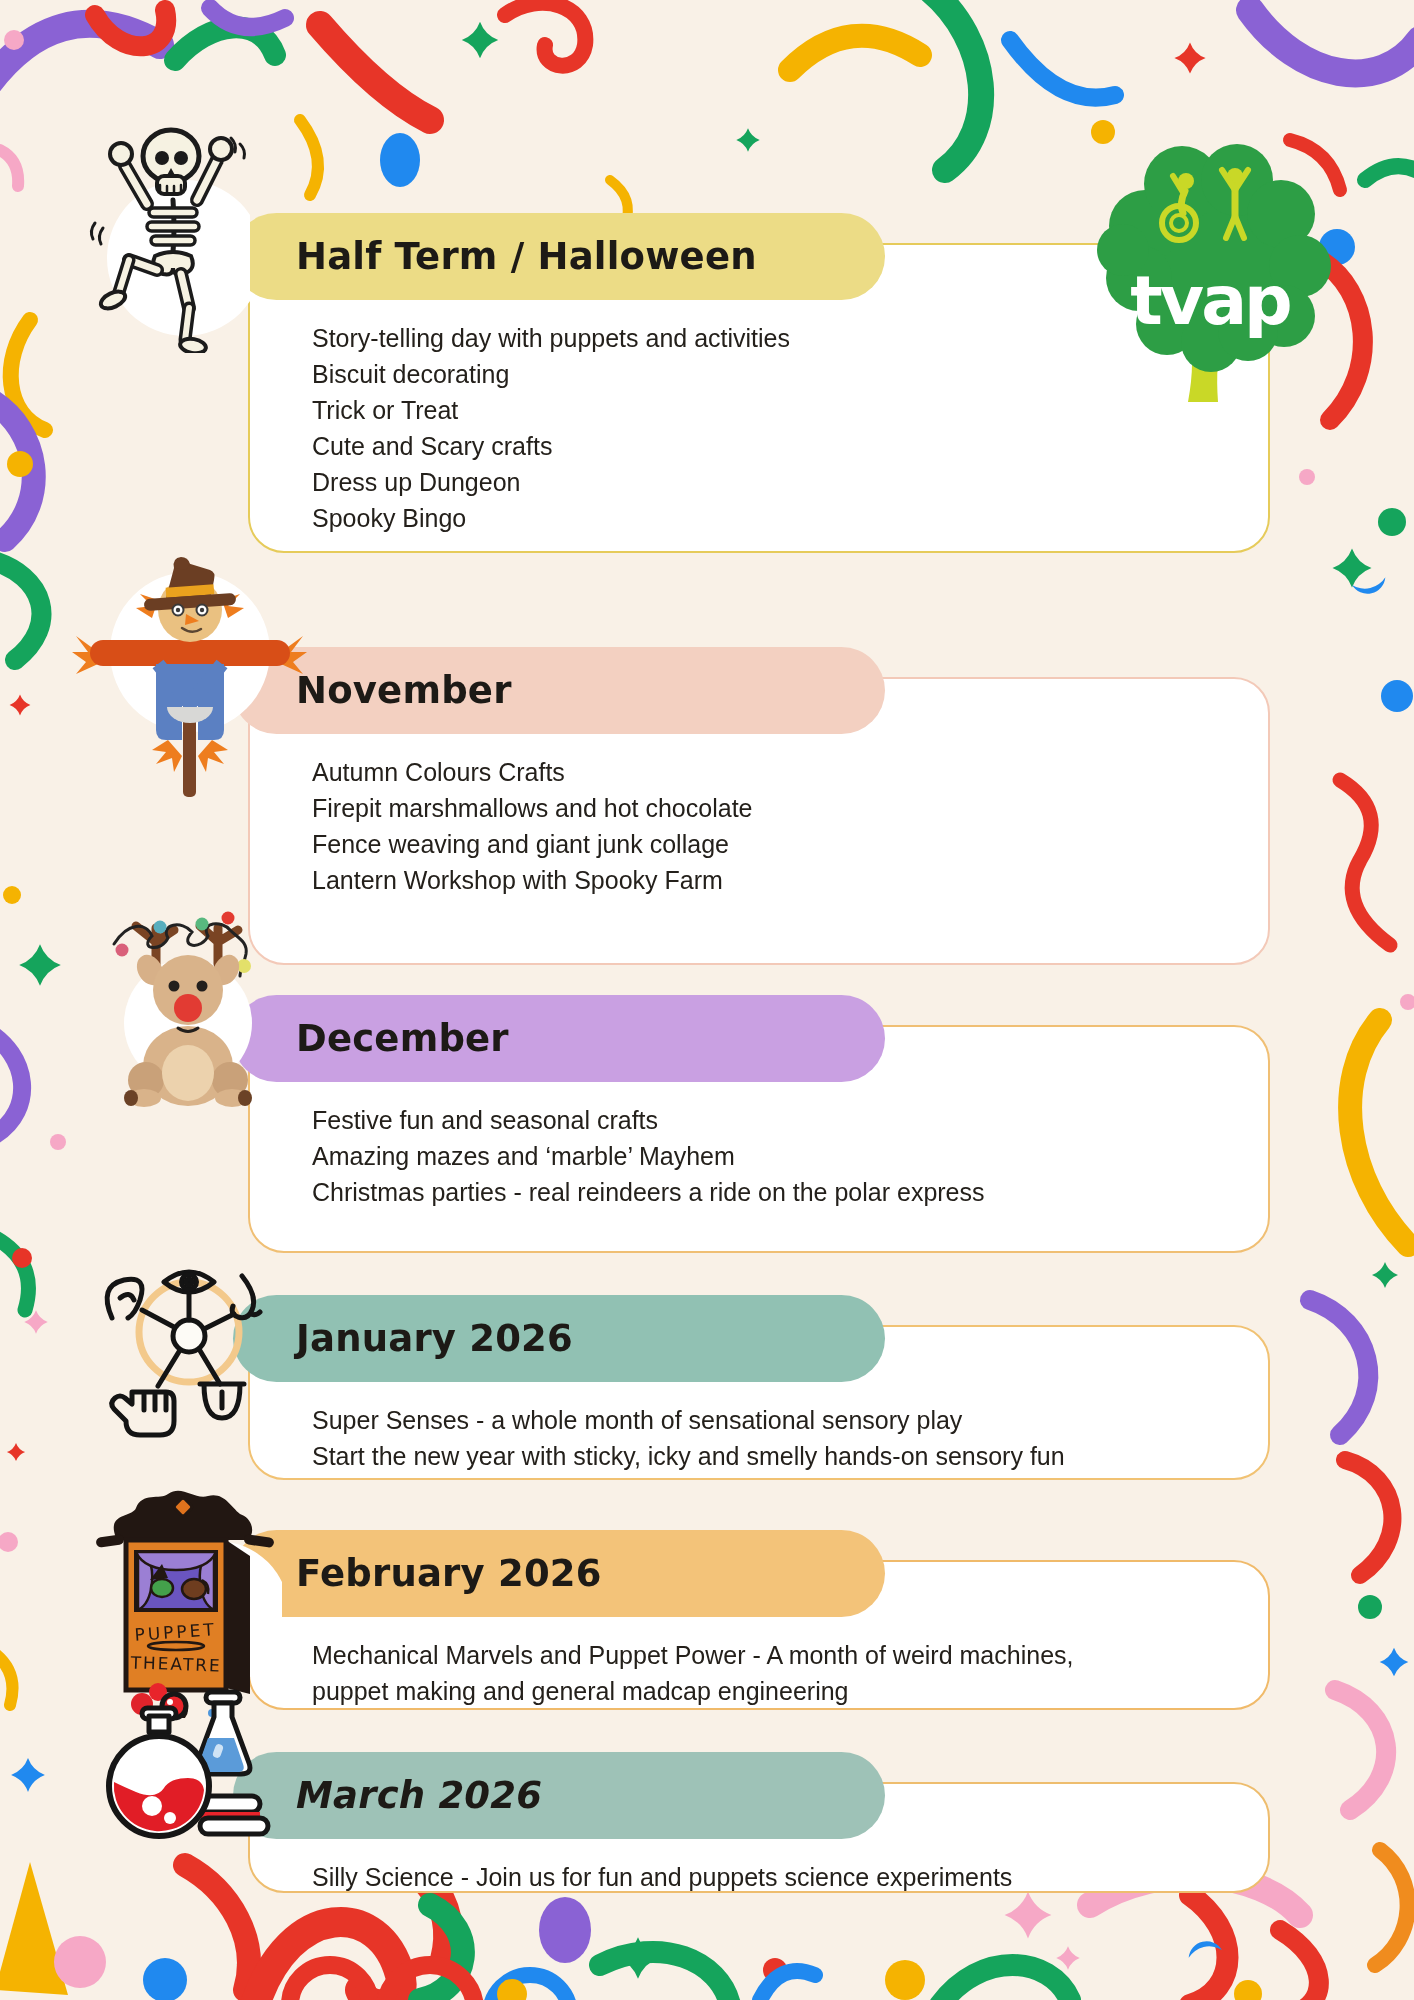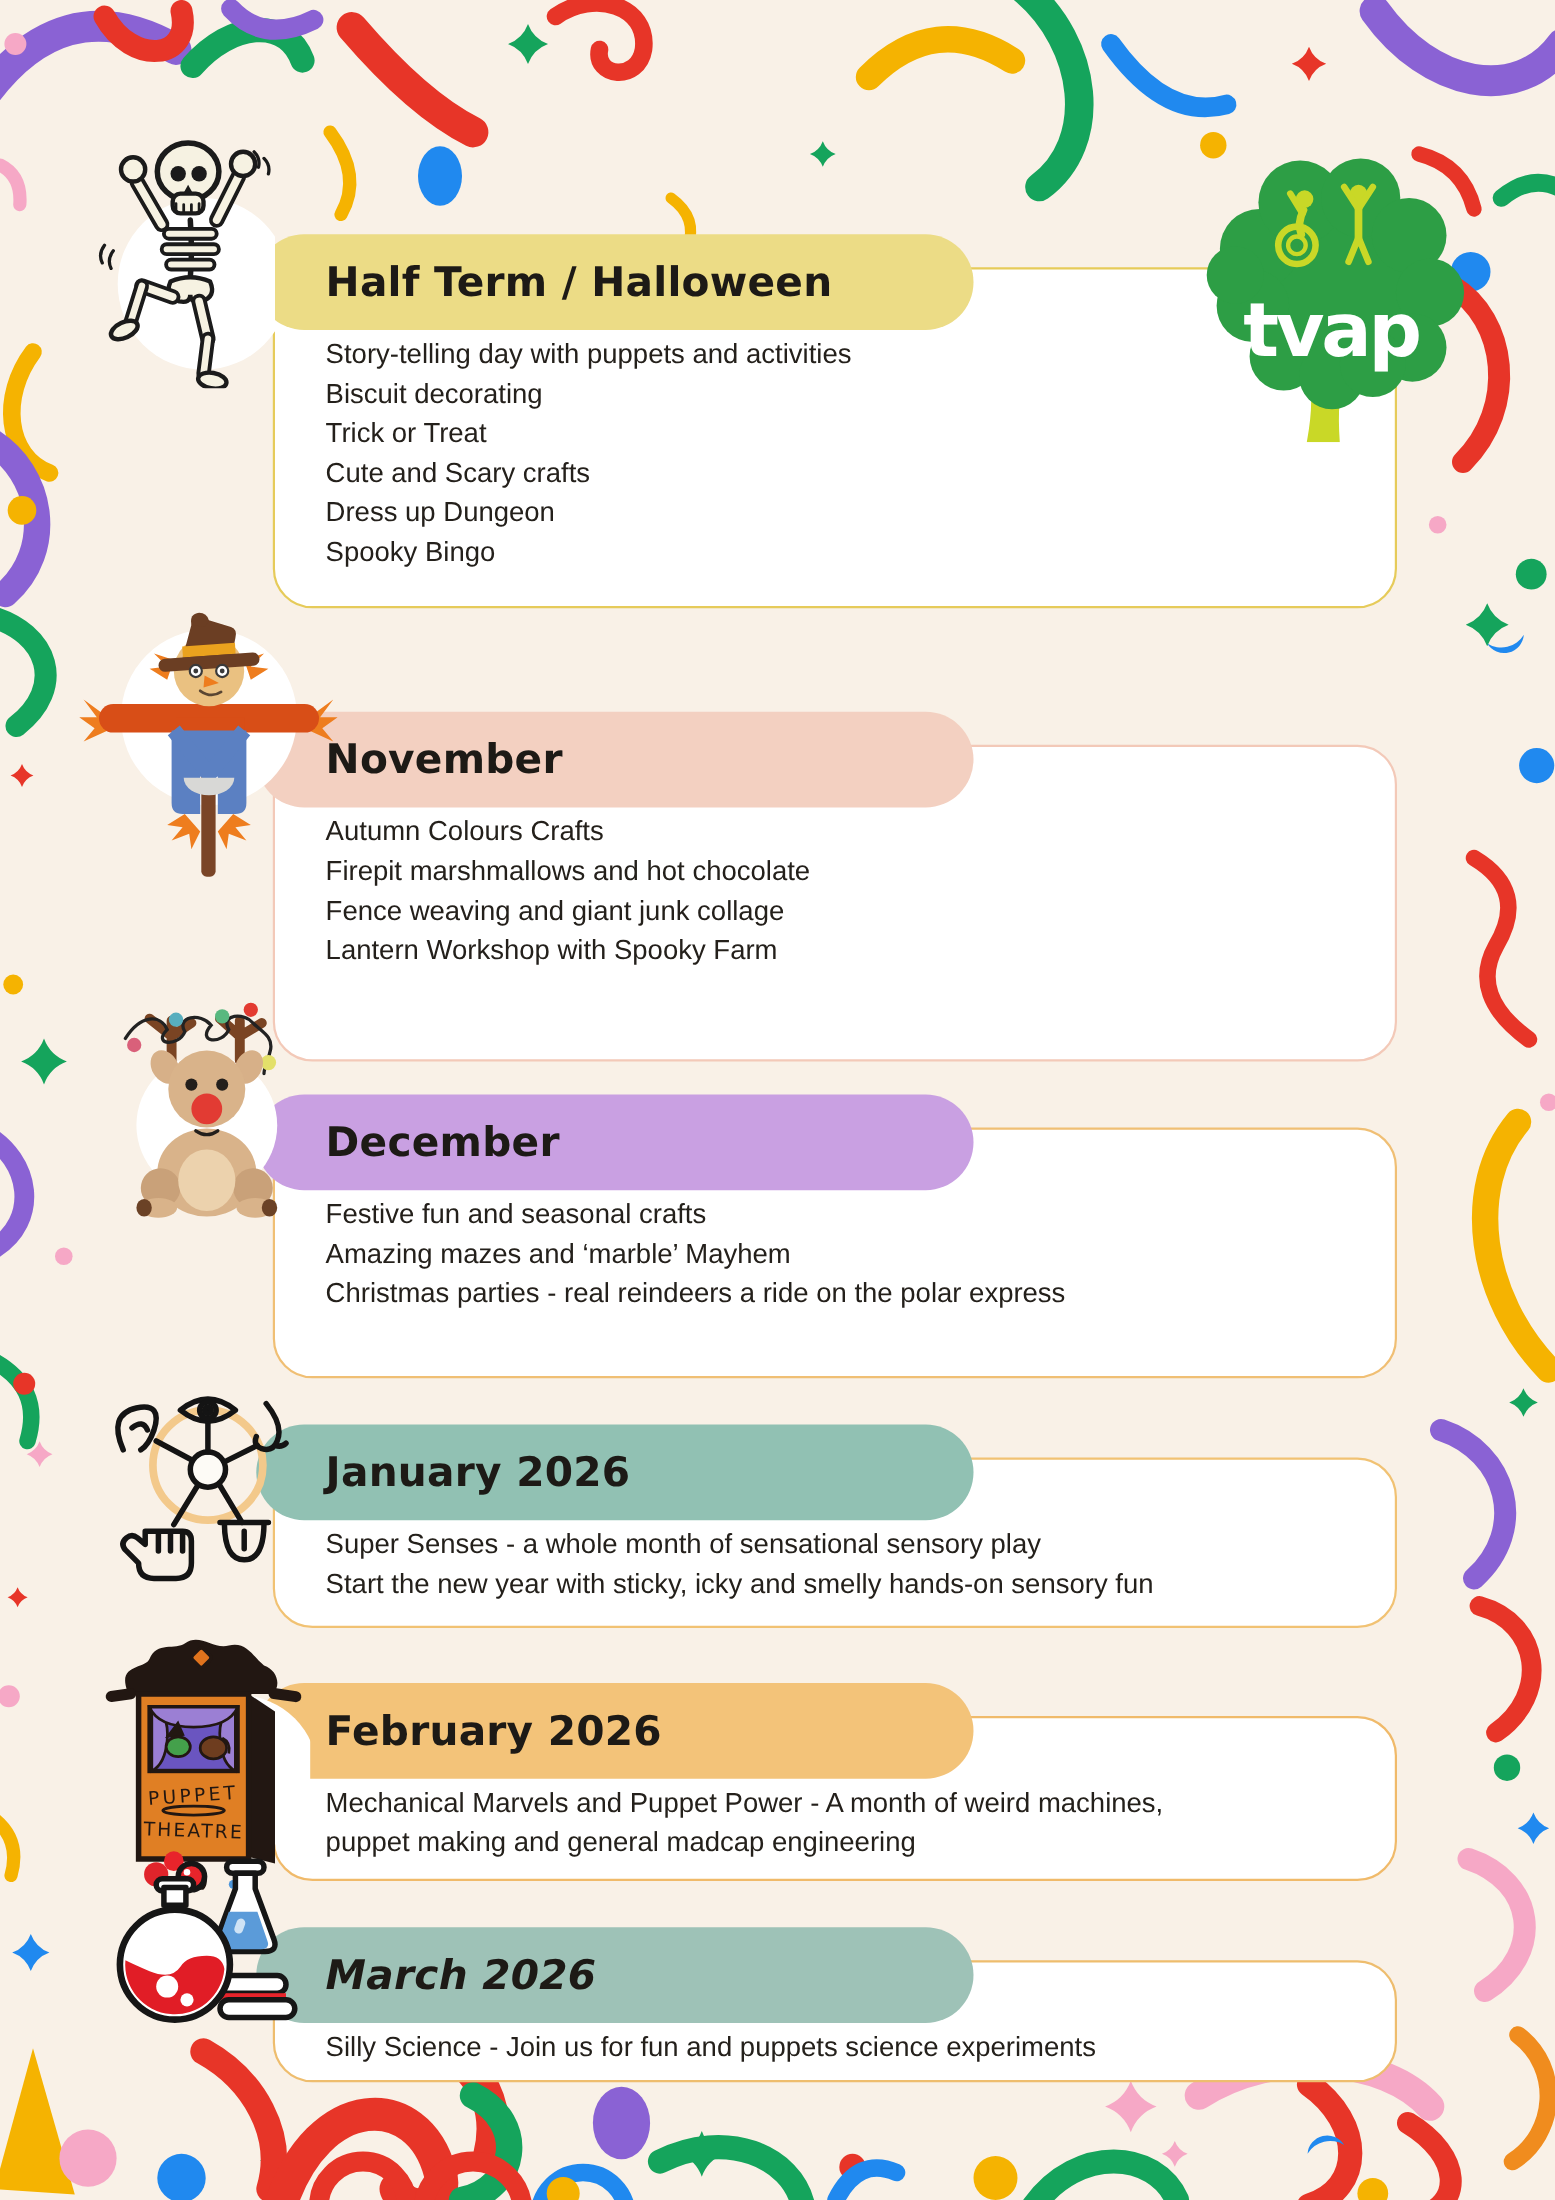--- a/index.html
+++ b/index.html
@@ -5,21 +5,21 @@
   html,body{margin:0;padding:0;}
   .page{position:relative;width:1414px;height:2000px;background:#f9f1e7;overflow:hidden;
         font-family:"Liberation Sans",sans-serif;}
   svg{display:block;}
   .confetti{position:absolute;left:0;top:0;z-index:1;}
   .sec .card{position:absolute;left:248px;top:calc(var(--pt) + 42px);width:1022px;height:var(--ch);
         background:#ffffff;border:2px solid #ccc;border-radius:36px;z-index:10;box-sizing:border-box;}
   .sec .pill{position:absolute;left:233px;top:var(--pt);width:652px;height:87px;border-radius:44px;z-index:20;margin-top:12px;}
   .sec .pill h2{margin:0;padding-left:63px;line-height:87px;font-size:37px;font-weight:bold;
         color:#1d1a16;font-family:"DejaVu Sans","Liberation Sans",sans-serif;letter-spacing:.2px;}
-  .sec ul{position:absolute;left:296px;top:calc(var(--pt) + 103px);margin:0;padding:0;list-style:none;
+  .sec ul{position:absolute;left:296px;top:calc(var(--pt) + 103px);margin:16px;padding:0;list-style:none;
         z-index:15;font-size:25px;line-height:36px;color:#24201b;width:930px;}
   .sec0{--pt:201px;--ch:310px;} .sec1{--pt:635px;--ch:288px;} .sec2{--pt:983px;--ch:228px;}
   .sec3{--pt:1283px;--ch:155px;} .sec4{--pt:1518px;--ch:150px;} .sec5{--pt:1740px;--ch:111px;}
   .icon{position:absolute;z-index:30;}
   .logo{position:absolute;left:1085px;top:126px;z-index:30;}
 </style>
 </head>
 <body>
 
 <div class="page">

